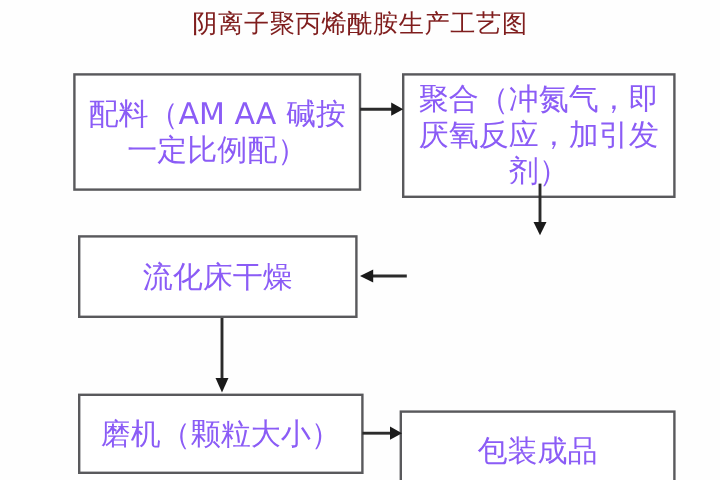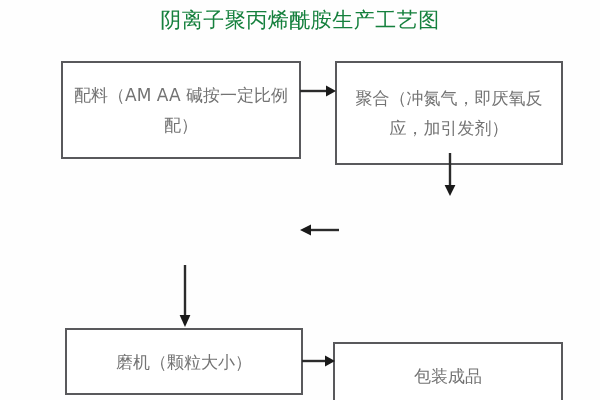--- a/index.html
+++ b/index.html
@@ -20,35 +20,35 @@
     background: #fefefe;
   }
   .title {
     position: absolute;
     left: 0;
     top: 7px;
     width: 600px;
     text-align: center;
     font-size: 21px;
     line-height: 26px;
-    color: #15803d;
+    color: #7f1d1d;
     letter-spacing: 0.5px;
     white-space: nowrap;
   }
   .node {
     position: absolute;
     box-sizing: border-box;
     border: 2px solid #59595c;
     background: #ffffff;
     display: flex;
     align-items: center;
     justify-content: center;
     text-align: center;
-    color: #737373;
-    font-size: 17px;
+    color: #8b5cf6;
+    font-size: 25px;
     line-height: 30px;
     padding: 2px 8px;
   }
   .node .txt {
     display: block;
     width: 100%;
   }
 
   
   #node-batching   { left: 61px;  top: 61px;  width: 240px; height: 98px; }
@@ -69,20 +69,23 @@
   <div class="title">阴离子聚丙烯酰胺生产工艺图</div>
 
   <div class="node" id="node-batching">
     <span class="txt">配料（AM AA 碱按一定比例配）</span>
   </div>
 
   <div class="node" id="node-polymer">
     <span class="txt">聚合（冲氮气，即厌氧反应，加引发剂）</span>
   </div>
 
+  <div class="node" id="node-drying">
+    <span class="txt">流化床干燥</span>
+  </div>
 
 
   <div class="node" id="node-mill">
     <span class="txt">磨机（颗粒大小）</span>
   </div>
 
   <div class="node" id="node-packaging">
     <span class="txt">包装成品</span>
   </div>
 

